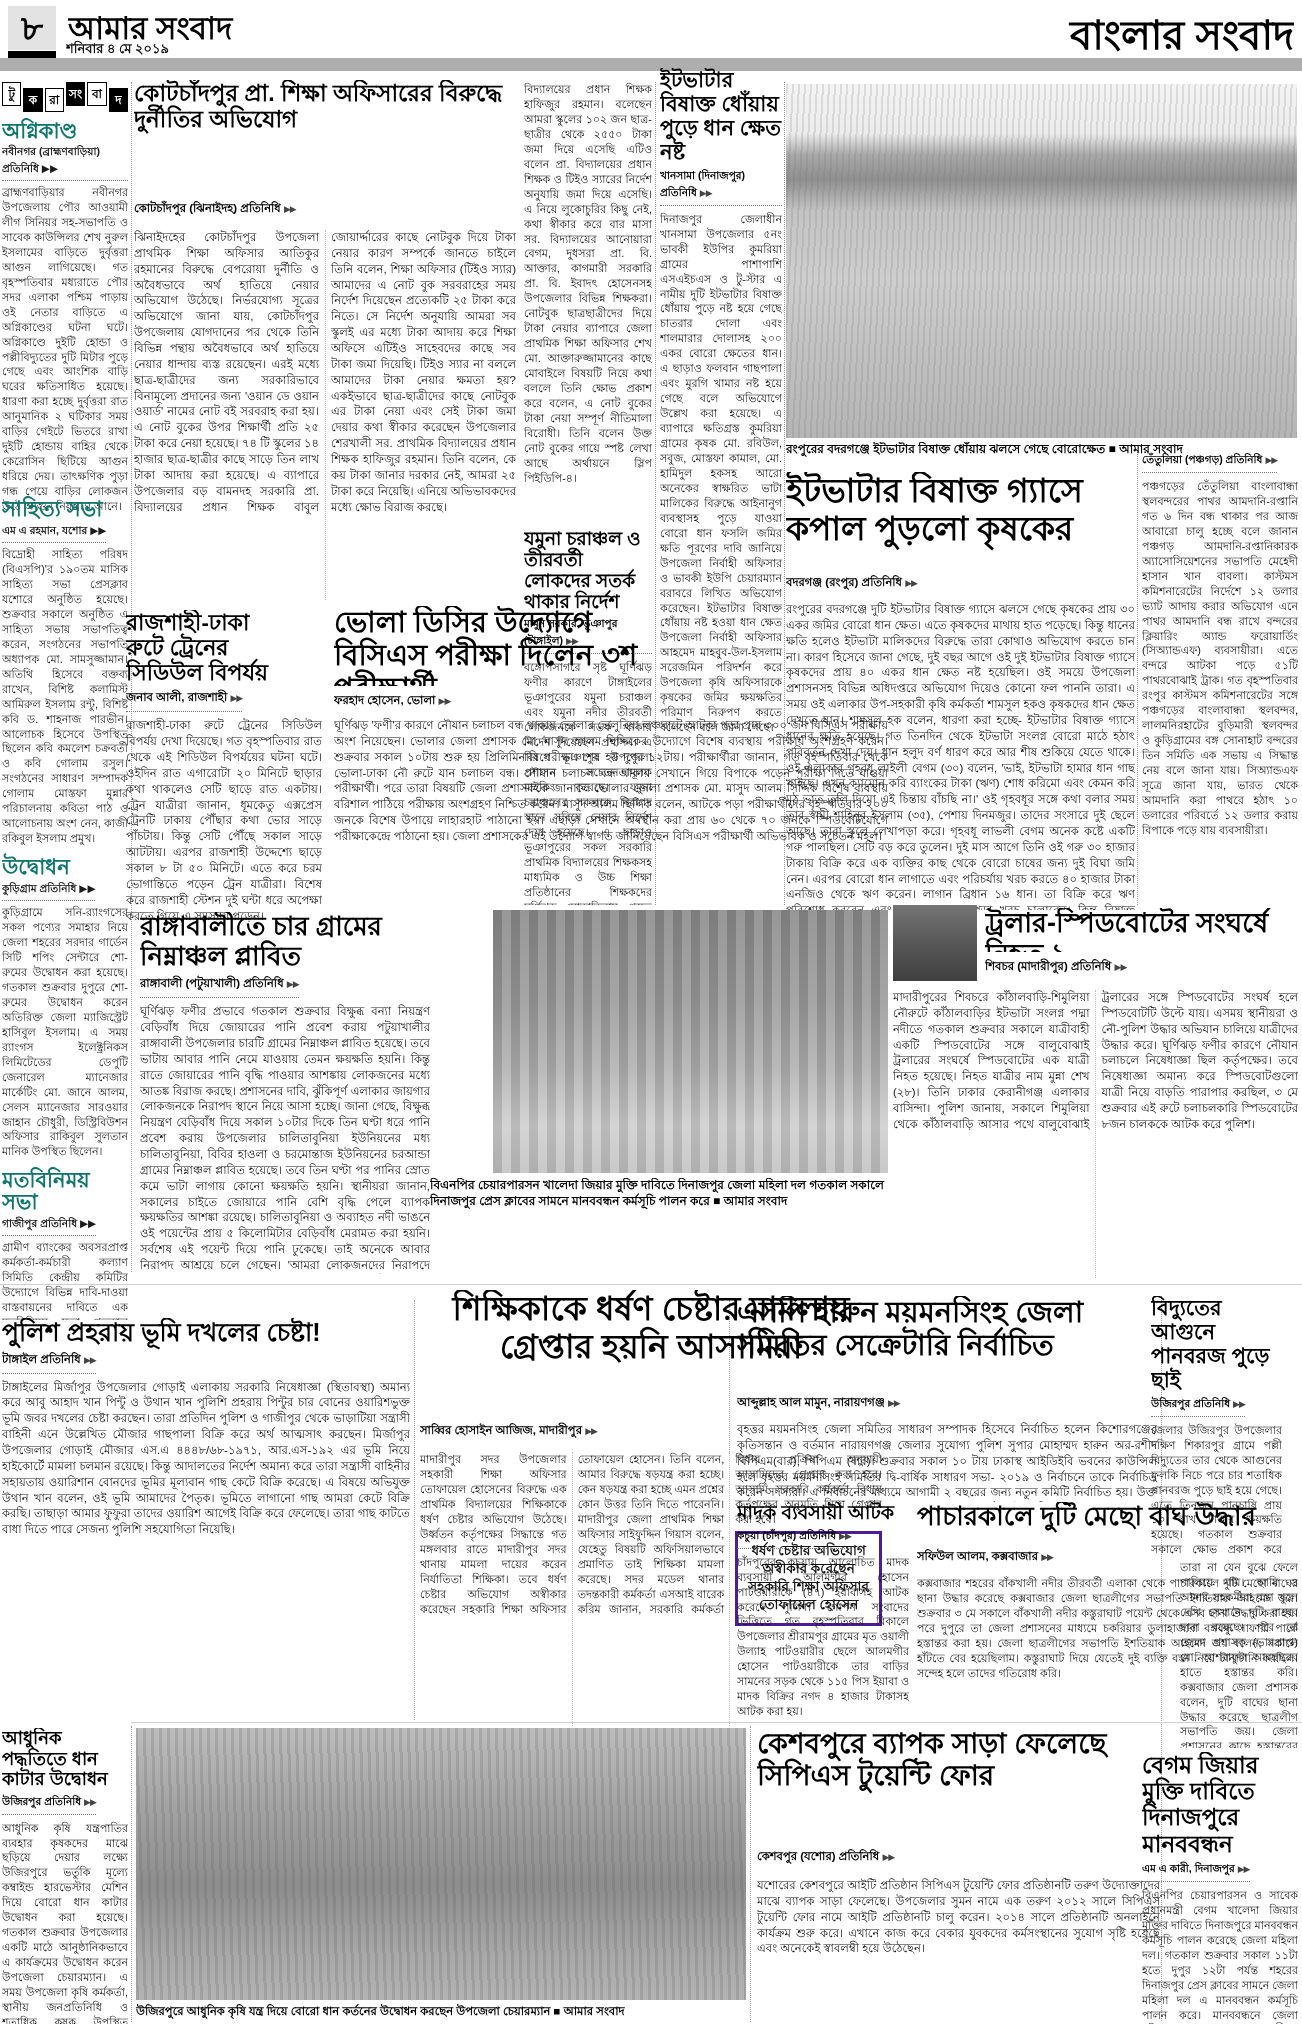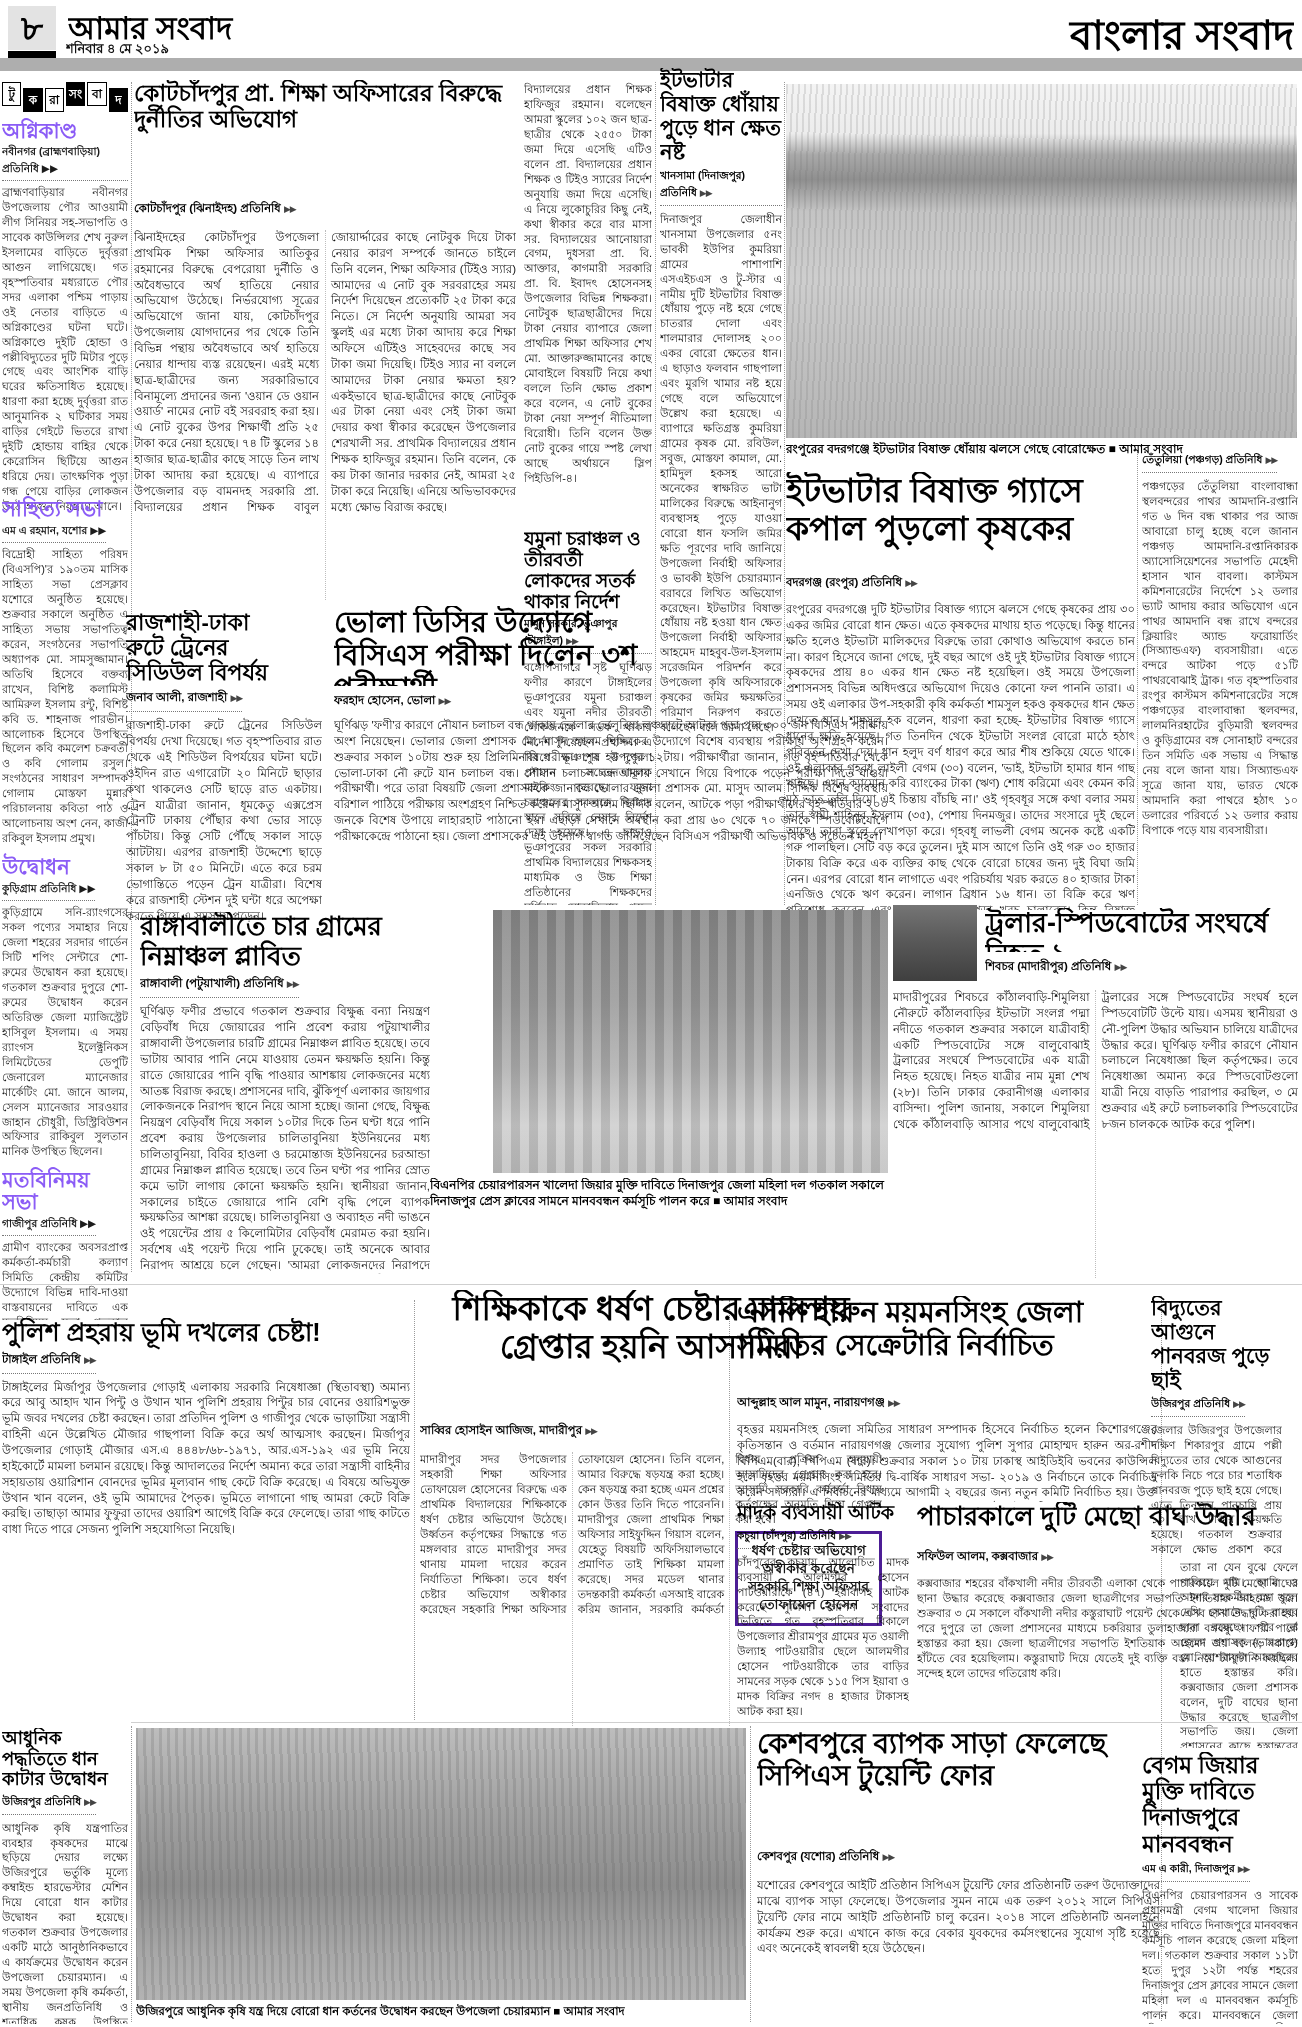--- a/index.html
+++ b/index.html
@@ -22,21 +22,21 @@
   .cols-2{column-count:2;column-gap:12px;column-rule:1px dotted #bdbdbd;}
   .cols-3{column-count:3;column-gap:11px;column-rule:1px dotted #bdbdbd;}
   .caption{font-size:12px;font-weight:700;line-height:1.3;color:#000;}
   
   .logo-row{display:flex;gap:2px;align-items:flex-start;}
   .logo-cell{width:18px;height:22px;text-align:center;font-size:12px;font-weight:800;line-height:22px;}
   .logo-cell.w{background:#fff;color:#000;border:1px solid #000;}
   .logo-cell.b{background:#000;color:#fff;border:1px solid #000;}
   .logo-cell.dn{margin-top:6px;}
   .sb-item{margin-bottom:10px;}
-  .sb-h{font-size:21px;font-weight:800;color:#8b5cf6;line-height:1.05;margin-top:8px;}
+  .sb-h{font-size:21px;font-weight:800;color:#0f766e;line-height:1.05;margin-top:8px;}
   .sb-by{font-size:10.5px;font-weight:700;border-bottom:1px dotted #777;display:inline-block;padding-bottom:2px;margin-top:2px;}
   .sb-b{font-size:11px;line-height:1.36;text-align:justify;margin-top:4px;}
   
   .qbox{border:3px solid #4c1d95;padding:8px 6px;margin:4px 0;text-align:center;font-size:13.5px;font-weight:800;line-height:1.35;break-inside:avoid;background:#fff;}
   .vsep{position:absolute;border-left:1px dotted #9a9a9a;width:0;}
   .hsep{position:absolute;border-top:1px solid #cfcfcf;height:0;}
   
   .photo{position:absolute;overflow:hidden;}
   .photo-rice{background:
      repeating-linear-gradient(93deg,rgba(110,110,110,.18) 0 2px,transparent 2px 6px),

